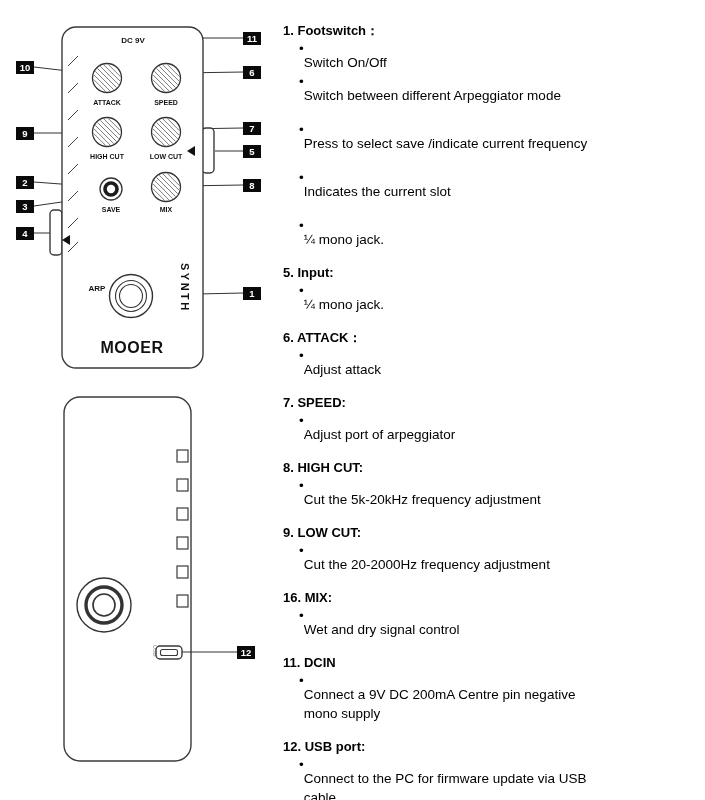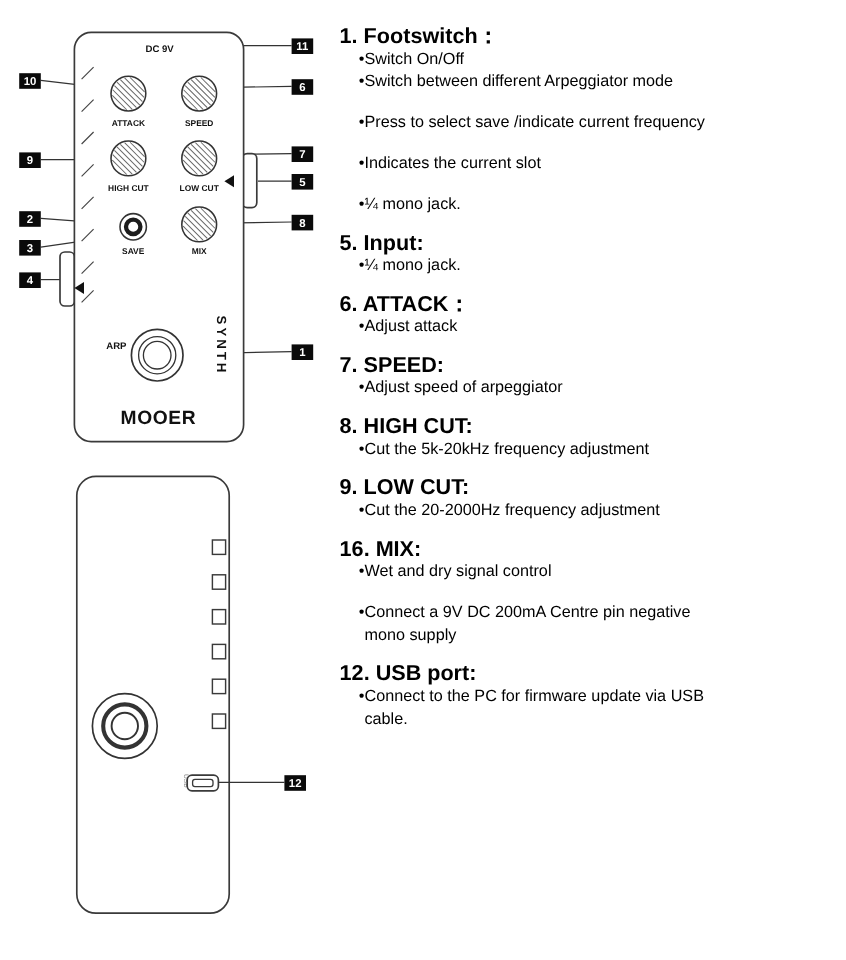--- a/index.html
+++ b/index.html
@@ -11,25 +11,25 @@
   .drawings { position:absolute; left:0; top:0; }
   .body { fill:#ffffff; stroke:#3a3a3a; stroke-width:1.4; }
   .thin { fill:none; stroke:#3a3a3a; stroke-width:1.1; }
   .leader { stroke:#333; stroke-width:1; }
   .co  { fill:#0a0a0a; }
   .cot { fill:#ffffff; font-size:9.5px; font-weight:bold; text-anchor:middle;
          font-family:"Liberation Sans", sans-serif; }
   .lbl { fill:#111; font-weight:bold; font-family:"Liberation Sans", sans-serif; }
   .speclist { position:absolute; left:283px; top:22px; width:412px; }
   .item { margin-bottom:15px; }
-  .item-title { font-size:18px; font-weight:bold; line-height:17px; }
+  .item-title { font-size:13px; font-weight:bold; line-height:17px; }
   .bullets { padding-left:16px; width:308px; }
   .bullet { display:flex; font-size:13.5px; line-height:19px; }
   .dot { flex:0 0 auto; }
-  .btxt { flex:1 1 auto; }
+  .btxt { flex:1 1 auto;margin-top:14px; }
 </style>
 </head>
 <body>
 
 <svg class="drawings" width="272" height="800" viewBox="0 0 272 800" xmlns="http://www.w3.org/2000/svg" xmlns:xlink="http://www.w3.org/1999/xlink">
   <defs>
     <g id="knob">
       <circle r="14.5" fill="#fff" stroke="#333" stroke-width="1.3"></circle>
       <g stroke="#666" stroke-width="0.8" transform="rotate(45)">
         <line x1="-8.5" y1="-10.5" x2="8.5" y2="-10.5"></line>
@@ -249,21 +249,21 @@
           <span class="btxt">Adjust attack</span>
         </div>
       </div>
   </div>
 
   <div class="item">
     <div class="item-title">7. SPEED:</div>
     <div class="bullets">
         <div class="bullet">
           <span class="dot">•</span>
-          <span class="btxt">Adjust speed of arpeggiator</span>
+          <span class="btxt">Adjust port of arpeggiator</span>
         </div>
       </div>
   </div>
 
   <div class="item">
     <div class="item-title">8. HIGH CUT:</div>
     <div class="bullets">
         <div class="bullet">
           <span class="dot">•</span>
           <span class="btxt">Cut the 5k-20kHz frequency adjustment</span>
@@ -285,20 +285,21 @@
     <div class="item-title">16. MIX:</div>
     <div class="bullets">
         <div class="bullet">
           <span class="dot">•</span>
           <span class="btxt">Wet and dry signal control</span>
         </div>
       </div>
   </div>
 
   <div class="item">
+    <div class="item-title">11. DCIN</div>
     <div class="bullets">
         <div class="bullet">
           <span class="dot">•</span>
           <span class="btxt">Connect a 9V DC 200mA Centre pin negative mono supply</span>
         </div>
       </div>
   </div>
 
   <div class="item">
     <div class="item-title">12. USB port:</div>

